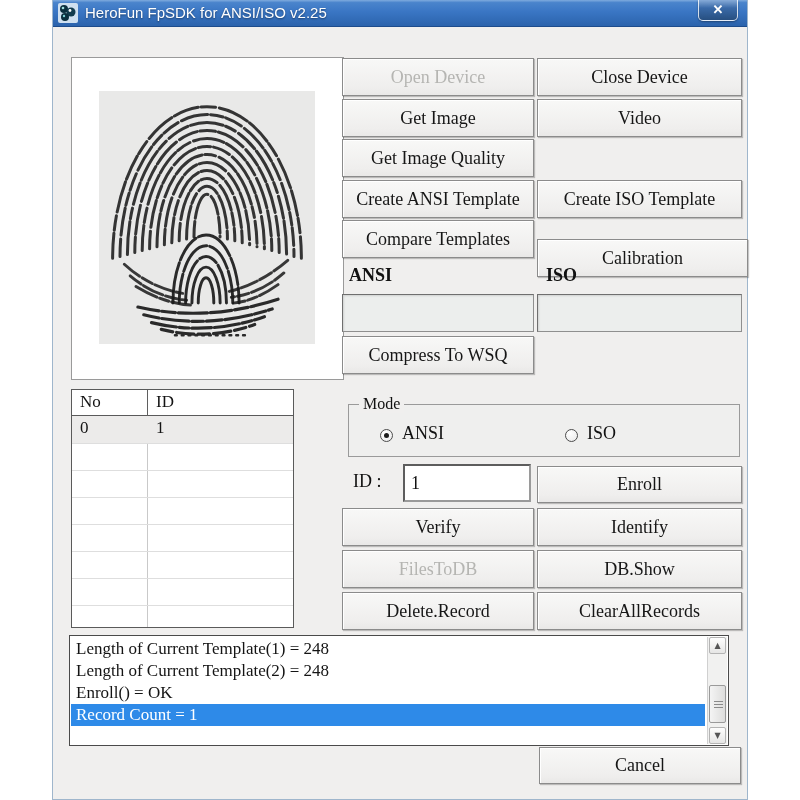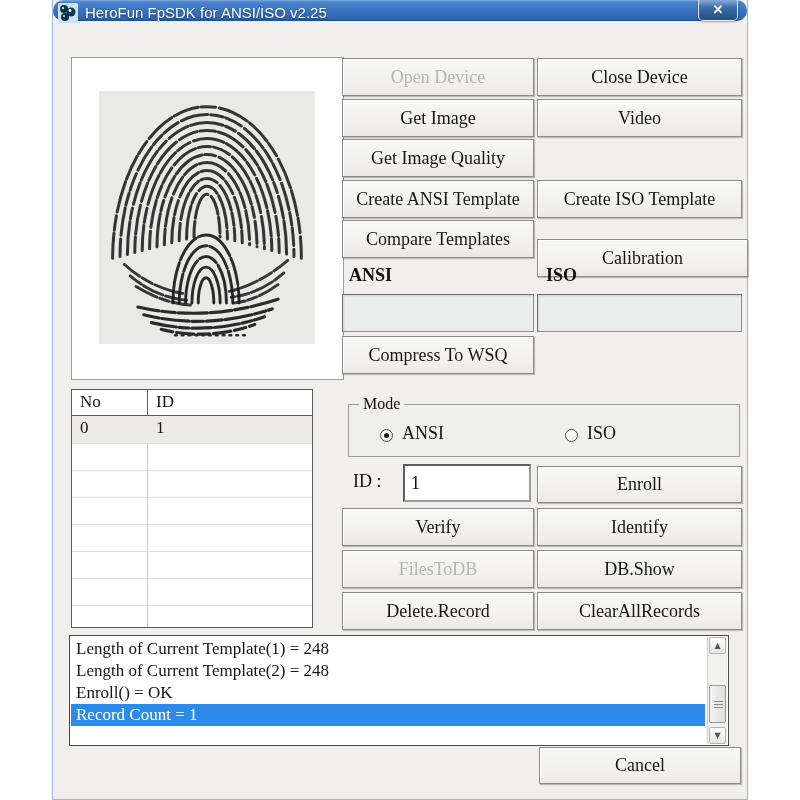--- a/index.html
+++ b/index.html
@@ -2,23 +2,23 @@
 <html><head>
 <meta charset="utf-8">
 <style>
   * { margin:0; padding:0; box-sizing:border-box; }
   html,body { width:800px; height:800px; background:#ffffff; overflow:hidden;
               font-family:"Liberation Serif", serif; }
   .window { position:absolute; left:52px; top:0; width:696px; height:800px;
             background:#f0efee; border:1px solid #9fb6cc; border-top:none; }
 
   
-  .titlebar { position:absolute; left:0; top:0; width:100%; height:21px;
+  .titlebar { position:absolute; left:0; top:0; width:100%; height:27px;
     background:linear-gradient(180deg,#7fabde 0%,#4a84cc 10%,#3a76c4 45%,#2b63ac 100%);
-    border-bottom:1px solid #1d4c8c;border-radius:13px; }
+    border-bottom:1px solid #1d4c8c; }
   .app-icon { position:absolute; left:5px; top:3px; width:20px; height:20px; }
   .win-title { position:absolute; left:32px; top:4px; color:#ffffff;
     font-family:"Liberation Sans", sans-serif; font-size:15px;
     text-shadow:0 1px 2px rgba(0,0,0,.45); white-space:nowrap; }
   .close-btn { position:absolute; left:645px; top:0; width:40px; height:21px;
     border:1px solid rgba(255,255,255,.8); border-top:none; border-radius:0 0 5px 5px;
     background:linear-gradient(180deg,#86abd8 0%,#3a6aa8 40%,#274f80 100%);
     box-shadow:0 1px 2px rgba(0,0,0,.35); color:#fff; text-align:center;
     font-family:"Liberation Sans", sans-serif; font-size:13px; font-weight:bold;
     line-height:19px; cursor:pointer; }
@@ -31,21 +31,21 @@
   .btn.disabled { color:#b5b5b2; cursor:default; }
 
   
   .fp-panel { position:absolute; left:18px; top:57px; width:273px; height:323px;
     background:#ffffff; border:1px solid #9a9a9a; }
   .fp-img { position:absolute; left:27px; top:31px; width:216px; height:257px; }
 
   .sec-label { position:absolute; font-size:18px; font-weight:600; color:#111; }
 
   
-  .rec-table { position:absolute; left:18px; top:389px; width:242px; height:239px;
+  .rec-table { position:absolute; left:18px; top:389px; width:223px; height:239px;
     background:#ffffff; border:1px solid #5a5a5a; }
   .rec-head { position:absolute; left:0; top:0; width:100%; height:26px;
     border-bottom:1px solid #5a5a5a; }
   .rec-col-div { position:absolute; left:75px; top:0; width:1px; height:100%; background:#c9c9c9; }
   .rec-col-div-head { position:absolute; left:75px; top:0; width:1px; height:26px; background:#5f5f5f; }
   .rec-cell { position:absolute; font-size:17px; color:#141414; top:2px; }
   .rec-row0 { position:absolute; left:0; top:26px; width:100%; height:27px; background:#ecebea; }
   .rec-line { position:absolute; left:0; width:100%; height:1px; background:#dedede; }
 
   

